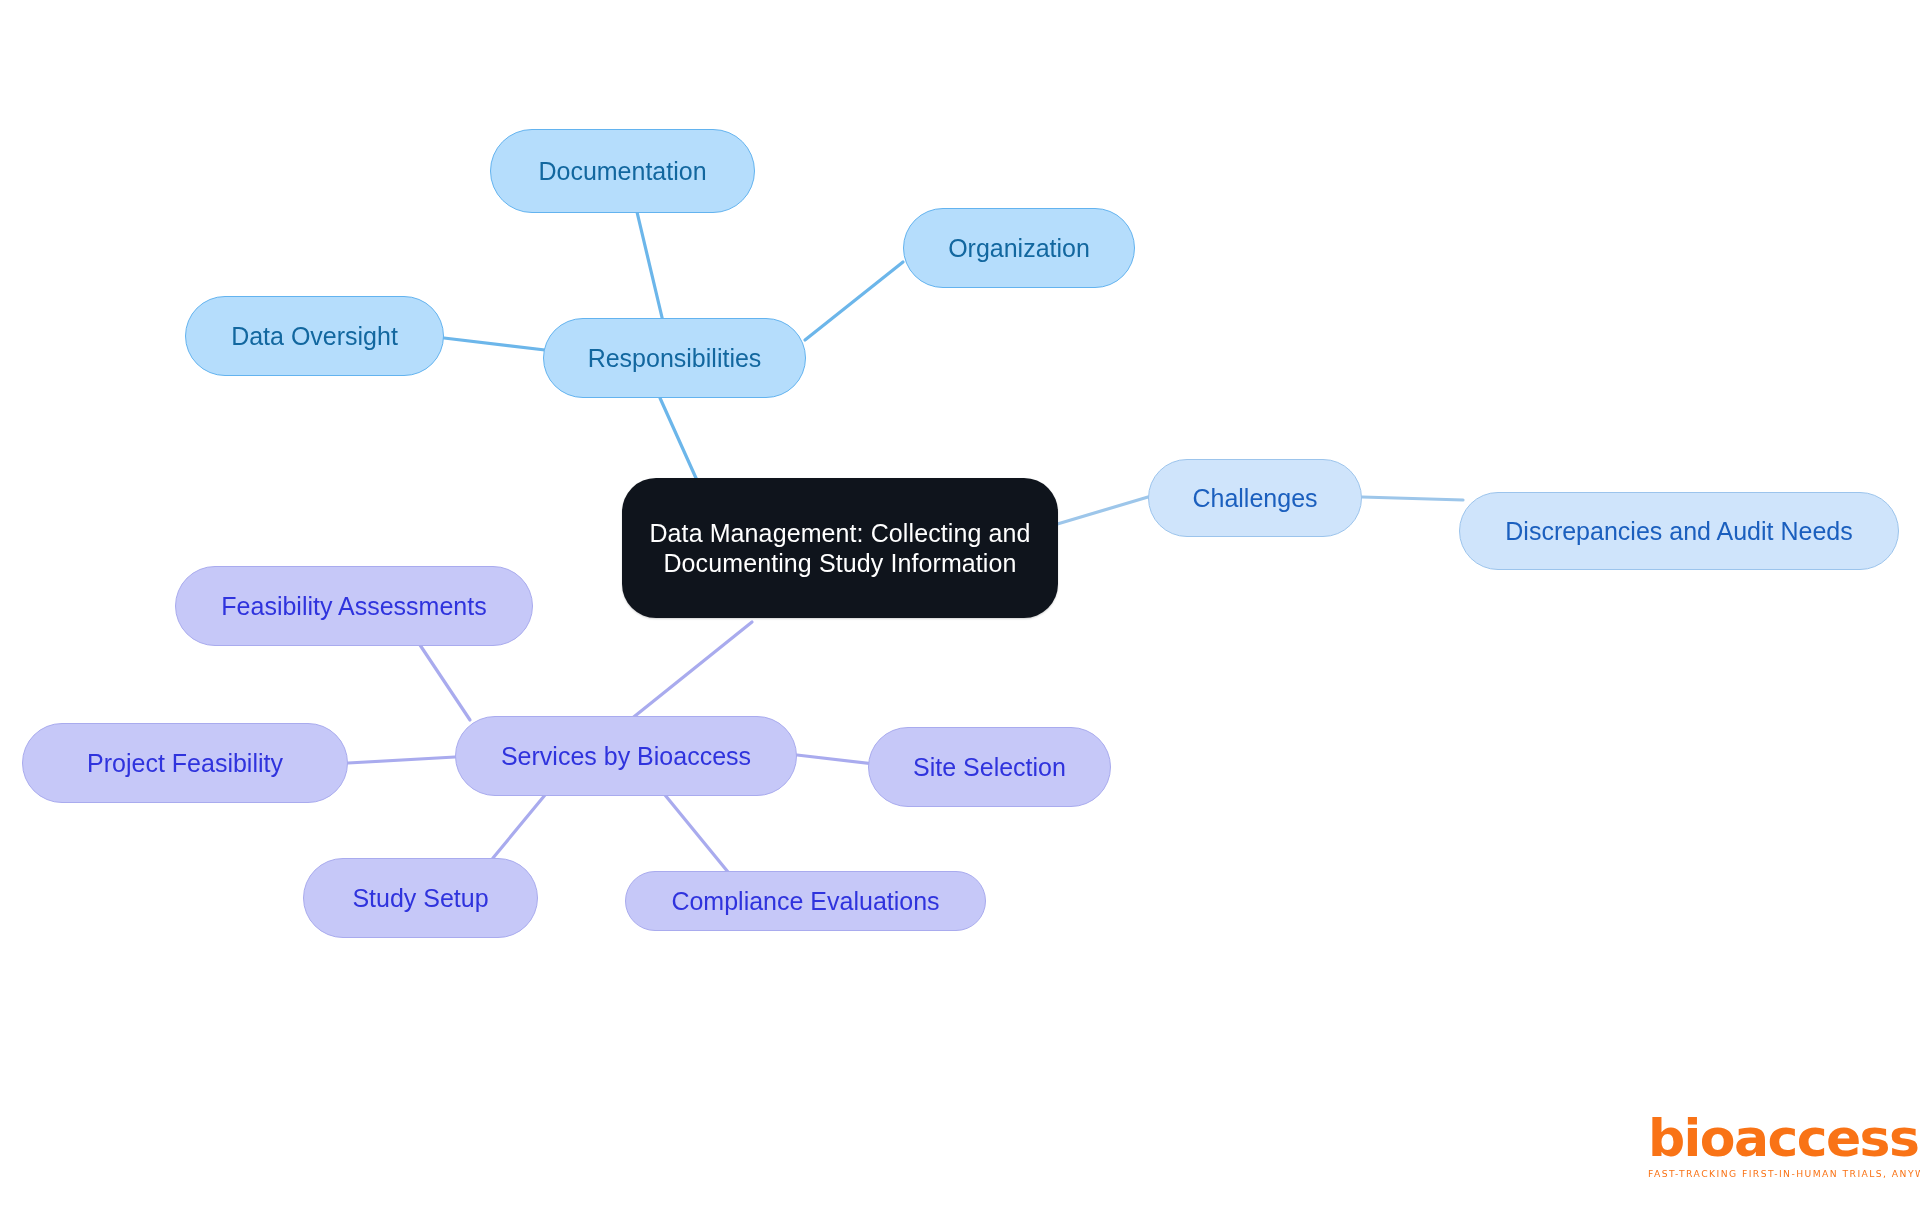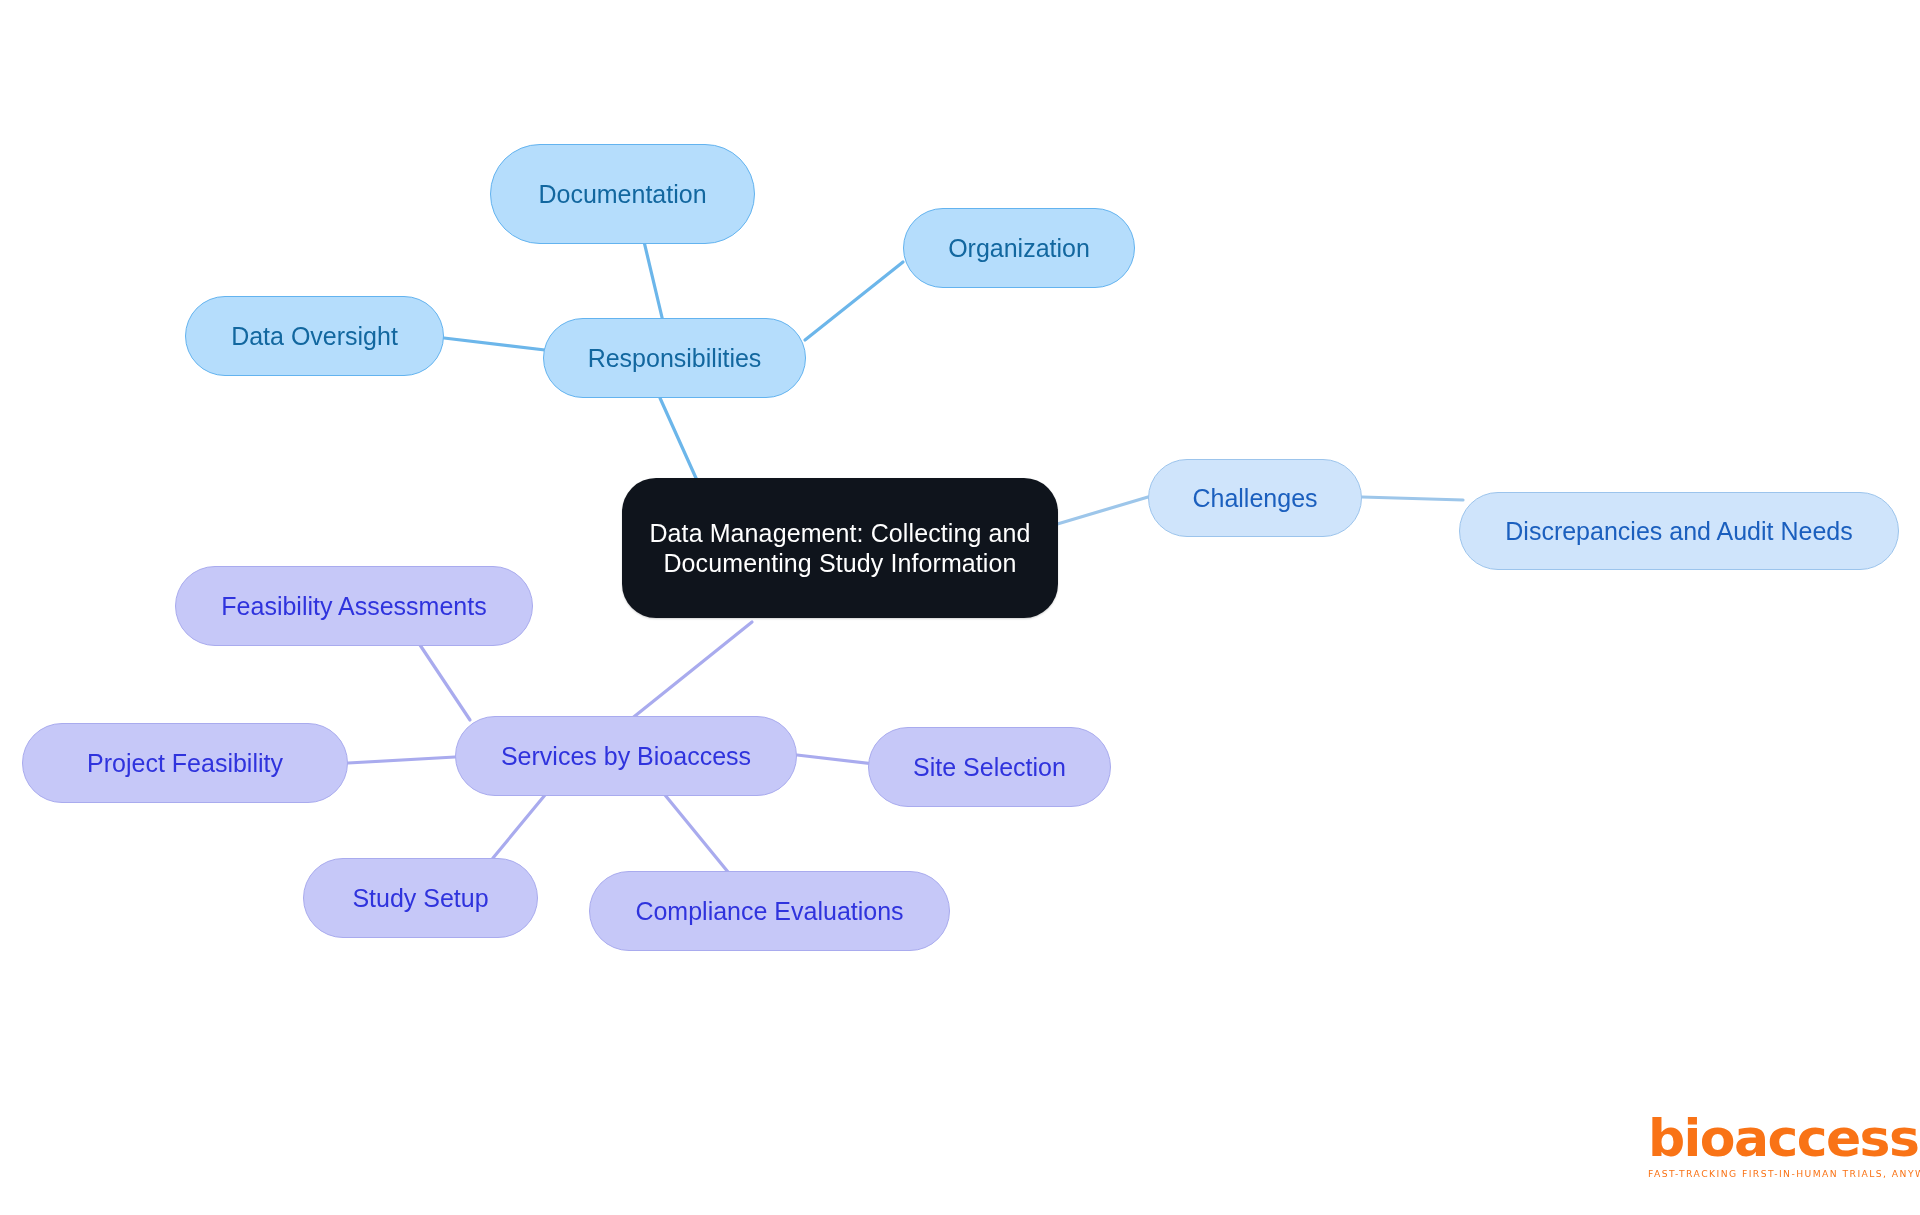--- a/index.html
+++ b/index.html
@@ -142,21 +142,21 @@
   </svg>
 
   <div class="node node-root" style="left:622px; top:478px; width:436px; height:140px;">
     <span>Data Management: Collecting and Documenting Study Information</span>
   </div>
 
   <div class="node node-blue" style="left:543px; top:318px; width:263px; height:80px;">
     <span>Responsibilities</span>
   </div>
 
-  <div class="node node-blue" style="left:490px; top:144px; width:265px; height:100px;">
+  <div class="node node-blue" style="left:490px; top:129px; width:265px; height:84px;">
     <span>Documentation</span>
   </div>
 
   <div class="node node-blue" style="left:903px; top:208px; width:232px; height:80px;">
     <span>Organization</span>
   </div>
 
   <div class="node node-blue-pale" style="left:1148px; top:459px; width:214px; height:78px;">
     <span>Challenges</span>
   </div>
@@ -182,21 +182,21 @@
   </div>
 
   <div class="node node-purple" style="left:868px; top:727px; width:243px; height:80px;">
     <span>Site Selection</span>
   </div>
 
   <div class="node node-purple" style="left:303px; top:858px; width:235px; height:80px;">
     <span>Study Setup</span>
   </div>
 
-  <div class="node node-purple" style="left:589px; top:871px; width:361px; height:80px;">
+  <div class="node node-purple" style="left:625px; top:871px; width:361px; height:60px;">
     <span>Compliance Evaluations</span>
   </div>
 
   <div class="logo">
     <div class="logo-word">
       <span>bioaccess</span><span class="logo-reg">®</span>
     </div>
     <div class="logo-tag">FAST-TRACKING FIRST-IN-HUMAN TRIALS, ANYWHERE</div>
   </div>
 

